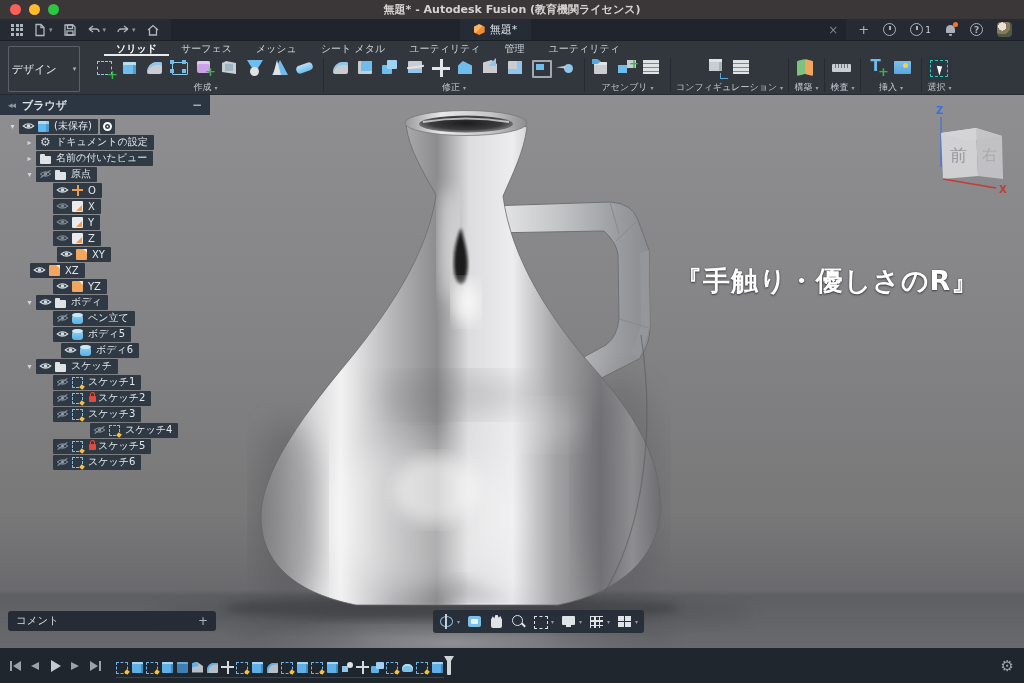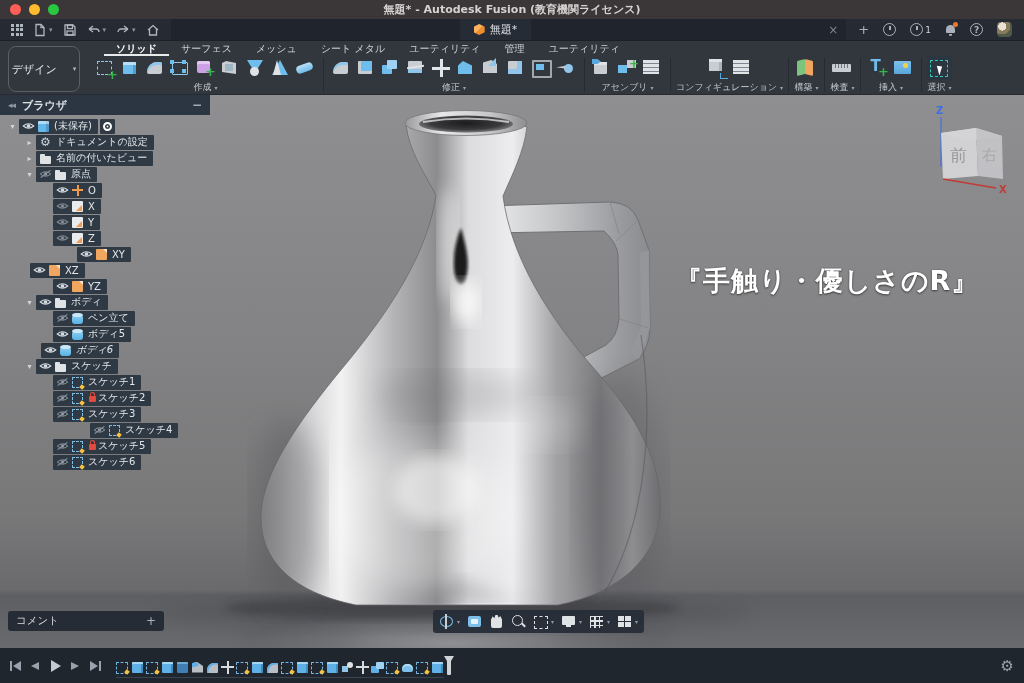--- a/index.html
+++ b/index.html
@@ -33,21 +33,21 @@
   .badge-num{font-size:9px;color:#cdd3d9;margin-left:2px}
   .bell{width:11px;height:11px;position:relative}
   .bell::before{content:"";position:absolute;left:1px;top:1px;width:9px;height:8px;background:#a9b2bc;border-radius:5px 5px 1px 1px}
   .bell::after{content:"";position:absolute;left:4px;bottom:-1px;width:3px;height:2px;background:#a9b2bc;border-radius:0 0 2px 2px}
   .bell .dot{position:absolute;right:-2px;top:-2px;width:5px;height:5px;background:#f2762b;border-radius:50%}
   .qmark{width:13px;height:13px;border-radius:50%;border:1.3px solid #a9b2bc;color:#a9b2bc;font-size:9px;display:flex;align-items:center;justify-content:center;font-weight:bold}
   .avatar{width:15px;height:15px;border-radius:4px;background:radial-gradient(circle at 35% 30%,#e8e2d5 0 28%,#8a7a5c 29% 55%,#4e5a45 56% 100%)}
 
   
   .ribbon{height:54px;background:#32373e;flex:none;display:flex;align-items:stretch;position:relative;border-bottom:1px solid #262b31}
-  .workspace{margin:5px 10px 2px 8px;border:1px solid #596069;border-radius:8px;display:flex;align-items:center;justify-content:center;width:72px;color:#e4e7ea;font-size:11px;gap:16px;flex:none}
+  .workspace{margin:5px 10px 2px 8px;border:1px solid #596069;border-radius:1px;display:flex;align-items:center;justify-content:center;width:72px;color:#e4e7ea;font-size:11px;gap:16px;flex:none}
   .workspace .dd{font-size:7px;color:#aab2bb}
   .rtabs{position:absolute;left:104px;top:1px;display:flex;gap:0;height:14px}
   .rtab{color:#cdd3d9;font-size:10px;padding:0 12px;line-height:13px;white-space:nowrap}
   .rtab.active{color:#fff;font-weight:bold;border-bottom:2px solid #e8eaec}
   .rgroups{display:flex;align-items:flex-start;padding-top:15px;gap:0}
   .rgroup{display:flex;flex-direction:column;align-items:center;padding:0 3px}
   .ticons{display:flex;align-items:center}
   .glabel{color:#c3c9cf;font-size:9px;margin-top:1px;white-space:nowrap}
   .glabel .dd{font-size:6px;color:#98a1ab}
   .rdiv{width:1px;background:#262b31;align-self:stretch;margin:2px 2px}
@@ -133,21 +133,21 @@
   .icn-plane{background:#f0a65f;border-radius:1px}
   .icn-plane::after{content:"";position:absolute;right:0;top:0;width:0;height:0;border-left:4px solid transparent;border-top:4px solid #fbe3cd}
   .icn-body{background:linear-gradient(#9ed6f4,#58b1e4);border-radius:5px 5px 3px 3px}
   .icn-body::before{content:"";position:absolute;left:0;top:0;width:11px;height:4px;background:#c9e8f8;border-radius:50%}
   .icn-sketch{border:1.2px dashed #7cc0ea;border-radius:1px;background:transparent}
   .icn-sketch::after{content:"";position:absolute;right:-2px;bottom:-2px;width:4px;height:4px;background:#f6c244;transform:rotate(40deg)}
   .lock{width:7px;height:6px;background:#e04b3f;border-radius:1px;position:relative;margin:2px 0 0 1px;flex:none}
   .lock::before{content:"";position:absolute;top:-4px;left:1px;width:3px;height:4px;border:1.2px solid #e04b3f;border-bottom:none;border-radius:3px 3px 0 0}
 
   
-  .commentbar{position:absolute;left:8px;bottom:17px;width:156px;height:20px;background:#262c35;border-radius:3px;display:flex;align-items:center;color:#d6dbe1;font-size:10.5px;padding:0 8px}
+  .commentbar{position:absolute;left:8px;bottom:17px;width:208px;height:20px;background:#262c35;border-radius:3px;display:flex;align-items:center;color:#d6dbe1;font-size:10.5px;padding:0 8px}
   .commentbar .plus{margin-left:auto;color:#aab3bd;font-size:12px}
 
   
   .navbar{position:absolute;left:433px;bottom:15px;height:23px;background:rgba(38,45,56,.95);border-radius:3px;display:flex;align-items:center;padding:0 6px;gap:7px}
   .nico{position:relative;width:15px;height:15px}
   .nico::before,.nico::after{content:"";position:absolute}
   .ndd{color:#8d97a2;font-size:6px;margin-left:-4px}
   .n-orbit::before{left:1px;top:2px;width:11px;height:9px;border:1.6px solid #7cc0ea;border-radius:50%}
   .n-orbit::after{left:6.4px;top:0;width:1.6px;height:15px;background:#c9cfd6}
   .n-look::before{left:1px;top:2px;width:13px;height:11px;background:#7cc0ea;border-radius:2px}
@@ -581,21 +581,21 @@
             <div class="chip">
               <span style="display: flex;">
                 <svg class="eye dim" viewBox="0 0 16 12" style="width:13px;height:10px">
                   <use href="#i-eye"></use>
                 </svg>
               </span>
               <span class="icn icn-axis"></span>
               <span>Z</span>
             </div>
           </div>
-          <div class="brow" style="padding-left: 64px;">
+          <div class="brow" style="padding-left: 44px;">
             <span class="caret"></span>
             <div class="chip">
               <span style="display: flex;">
                 <svg class="eye on" viewBox="0 0 16 12" style="width:13px;height:10px">
                   <use href="#i-eye"></use>
                 </svg>
               </span>
               <span class="icn icn-plane"></span>
               <span>XY</span>
             </div>
@@ -653,21 +653,21 @@
             <div class="chip">
               <span style="display: flex;">
                 <svg class="eye on" viewBox="0 0 16 12" style="width:13px;height:10px">
                   <use href="#i-eye"></use>
                 </svg>
               </span>
               <span class="icn icn-body"></span>
               <span>ボディ5</span>
             </div>
           </div>
-          <div class="brow" style="padding-left: 28px; font-style: italic;">
+          <div class="brow" style="padding-left: 48px;">
             <span class="caret"></span>
             <div class="chip">
               <span style="display: flex;">
                 <svg class="eye on" viewBox="0 0 16 12" style="width:13px;height:10px">
                   <use href="#i-eye"></use>
                 </svg>
               </span>
               <span class="icn icn-body"></span>
               <span>ボディ6</span>
             </div>

